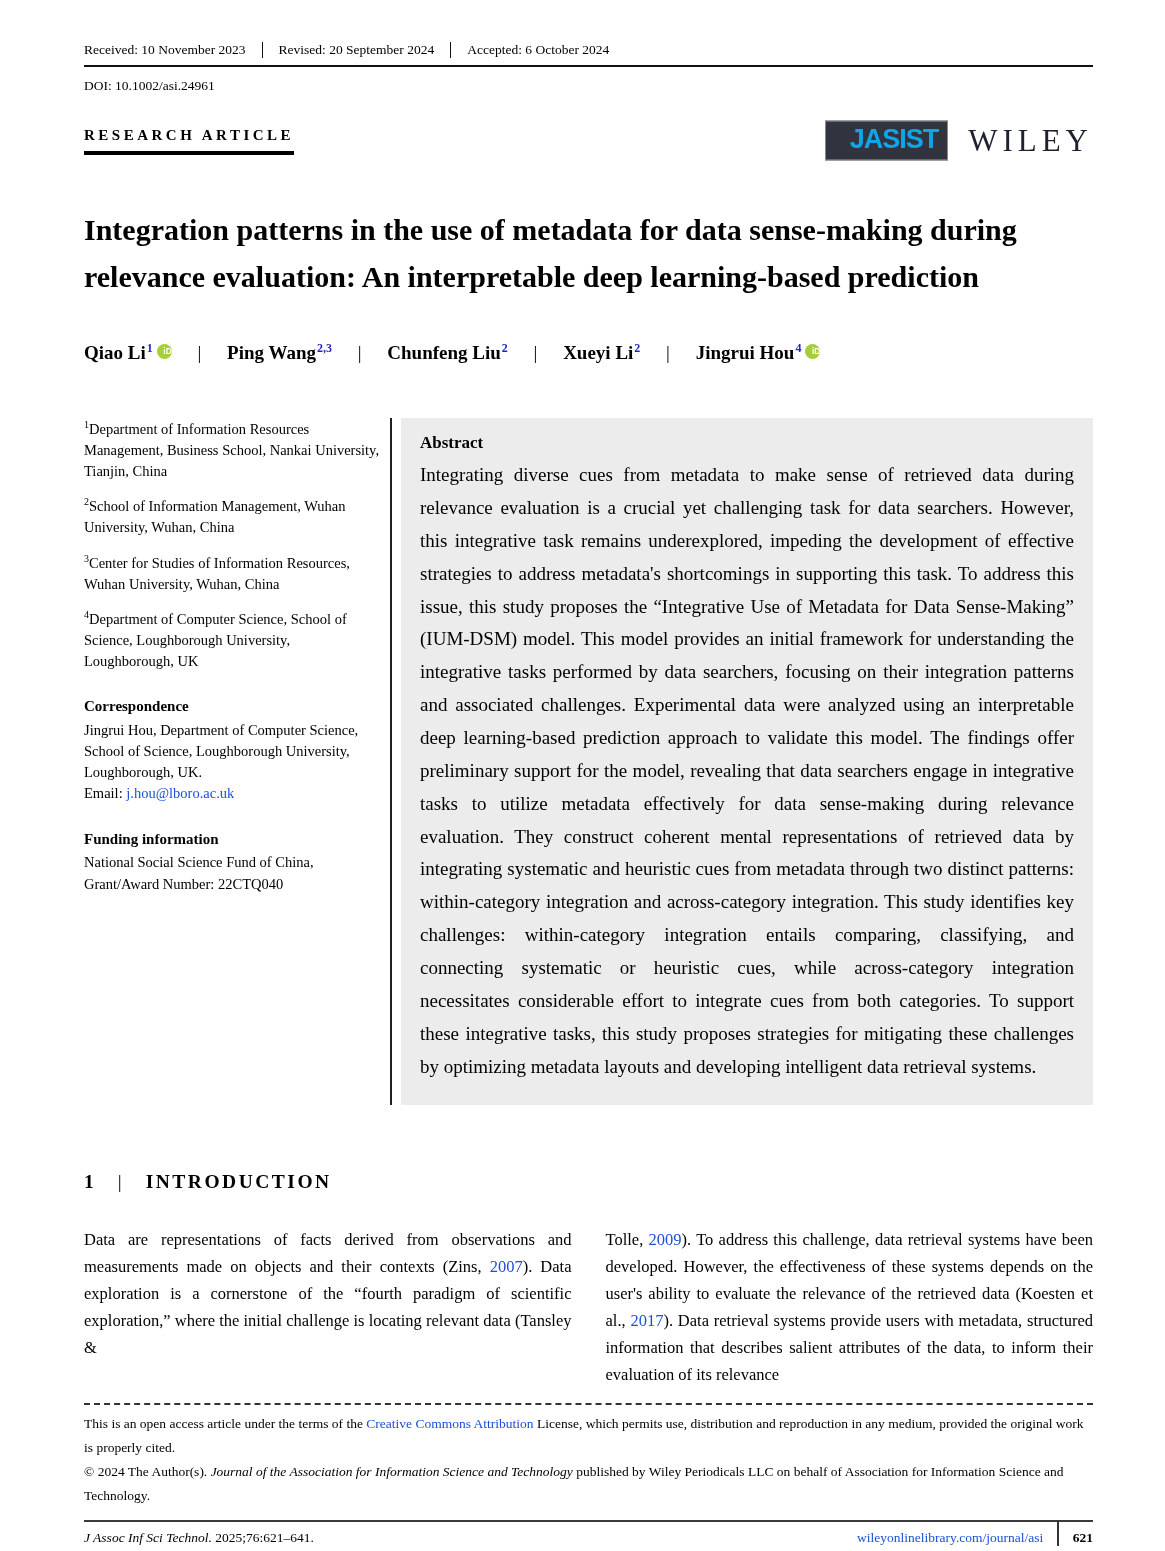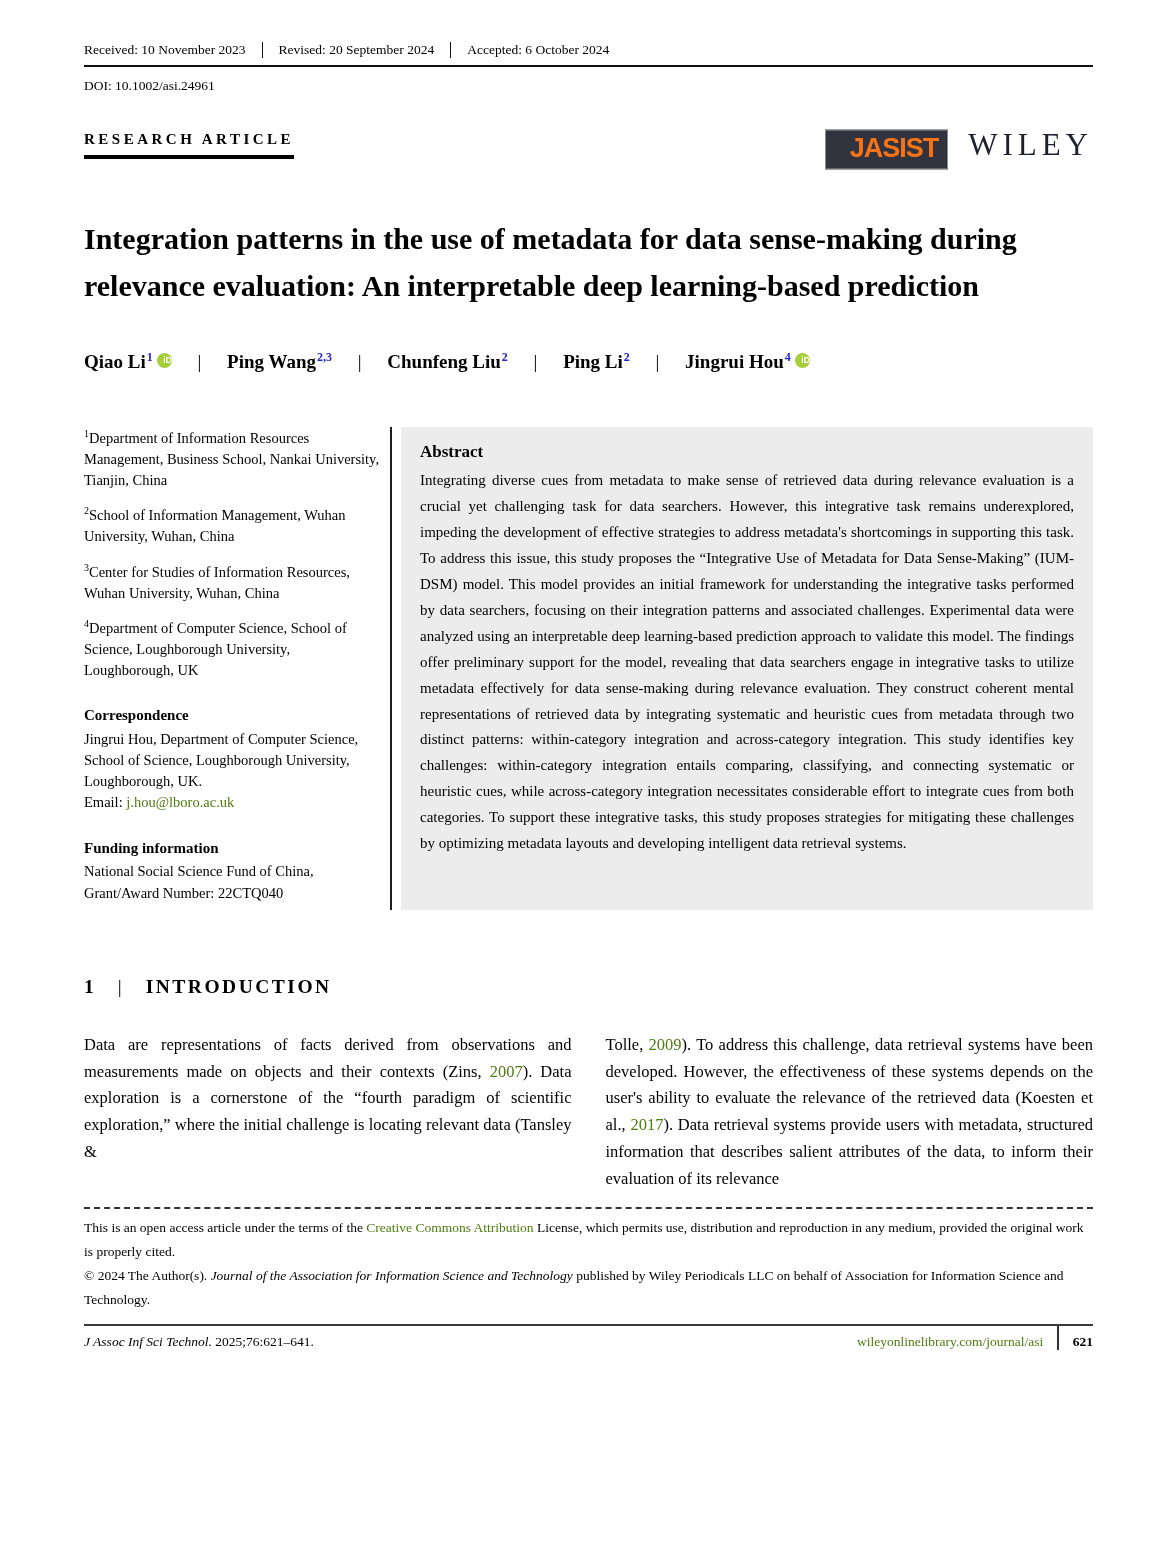--- a/index.html
+++ b/index.html
@@ -25,27 +25,26 @@
   .doi-line { margin-top: 11px; font-size: 13.5px; }
   
   .brand-row { margin-top: 27px; display: flex; align-items: center; justify-content: space-between; }
   .article-type {
     font-size: 15px; font-weight: bold; letter-spacing: 3.5px;
     border-bottom: 4px solid #000; padding-bottom: 7px;
     display: inline-block;
   }
   .logos { display: flex; align-items: center; }
   .jasist-box {
-    background: #31343e; color: #f97316;
+    background: #31343e; color: #0ea5e9;
     border: 1px solid #8a8a8a;
     font-family: "Liberation Sans", sans-serif;
     font-weight: bold; font-size: 27px; letter-spacing: -1px;
     padding: 2px 9px 4px 24px;
     transform: scaleY(1.02);
-    margin-top: 9px;
   }
   .wiley-mark {
     font-family: "Liberation Serif", serif;
     font-size: 31px; color: #1d2130; letter-spacing: 5px;
     margin-left: 20px; font-weight: normal;
   }
   
   .paper-title {
     margin-top: 46px;
     font-size: 30px; font-weight: bold; line-height: 1.58;
@@ -71,21 +70,21 @@
   .info-heading { font-weight: bold; font-size: 15px; margin: 24px 0 2px 0; }
   .info-body { margin-bottom: 6px; }
   .col-divider { width: 2px; background: #1f1f1f; margin-left: 8px; flex-shrink: 0; }
   .abstract-box {
     flex: 1; margin-left: 9px;
     background: #ececec;
     padding: 15px 19px 22px 19px;
   }
   .abstract-heading { font-weight: bold; font-size: 17px; margin-bottom: 6px; }
   .abstract-text {
-    font-size: 15px; line-height: 1.73; text-align: justify;
+    font-size: 19px; line-height: 1.73; text-align: justify;
   }
   
   .section-heading { margin-top: 66px; font-size: 19.5px; font-weight: bold; }
   .sec-num { margin-right: 24px; }
   .sec-sep { font-weight: normal; margin-right: 24px; }
   .sec-label { letter-spacing: 2.5px; }
   .intro-cols { margin-top: 34px; display: flex; gap: 34px; }
   .intro-col { flex: 1; font-size: 16.5px; line-height: 1.63; text-align: justify; }
   
   .dashed-rule { margin-top: 14px; border-top: 2px dashed #333; height: 0; }
@@ -93,21 +92,21 @@
   .bottom-bar {
     margin-top: 12px;
     border-top: 2.5px solid #3a3a3a;
     padding-top: 8px;
     display: flex; justify-content: space-between; align-items: center;
     font-size: 13.5px;
   }
   .bottom-right { display: flex; align-items: center; }
   .bar-divider { display: inline-block; width: 1.5px; height: 24px; background: #333; margin: -8px 14px 0 14px; }
   .page-number { font-weight: bold; }
-  .txt-link { color: #4d7c0f; text-decoration: none; }
+  .txt-link { color: #1d4ed8; text-decoration: none; }
   .txt-italic { font-style: italic; }
 </style>
 </head>
 <body>
 
 <div class="page">
 
   <div class="meta-row">
     <span class="meta-item">Received: 10 November 2023</span>
     <span class="meta-item">Revised: 20 September 2024</span>
@@ -125,21 +124,21 @@
 
   <h1 class="paper-title">Integration patterns in the use of metadata for data sense-making during relevance evaluation: An interpretable deep learning-based prediction</h1>
 
   <div class="authors-row">
     <span class="author"><span>Qiao Li</span><span class="a-sup">1</span><span class="orcid">iD</span></span>
     <span class="a-sep">|</span>
     <span class="author"><span>Ping Wang</span><span class="a-sup">2,3</span></span>
     <span class="a-sep">|</span>
     <span class="author"><span>Chunfeng Liu</span><span class="a-sup">2</span></span>
     <span class="a-sep">|</span>
-    <span class="author"><span>Ping Li</span><span class="a-sup">2</span></span>
+    <span class="author"><span>Xueyi Li</span><span class="a-sup">2</span></span>
     <span class="a-sep">|</span>
     <span class="author"><span>Jingrui Hou</span><span class="a-sup">4</span><span class="orcid">iD</span></span>
   </div>
 
   <div class="content-row">
     <div class="left-info">
       <p class="aff"><sup>1</sup><span>Department of Information Resources Management, Business School, Nankai University, Tianjin, China</span></p>
       <p class="aff"><sup>2</sup><span>School of Information Management, Wuhan University, Wuhan, China</span></p>
       <p class="aff"><sup>3</sup><span>Center for Studies of Information Resources, Wuhan University, Wuhan, China</span></p>
       <p class="aff"><sup>4</sup><span>Department of Computer Science, School of Science, Loughborough University, Loughborough, UK</span></p>

